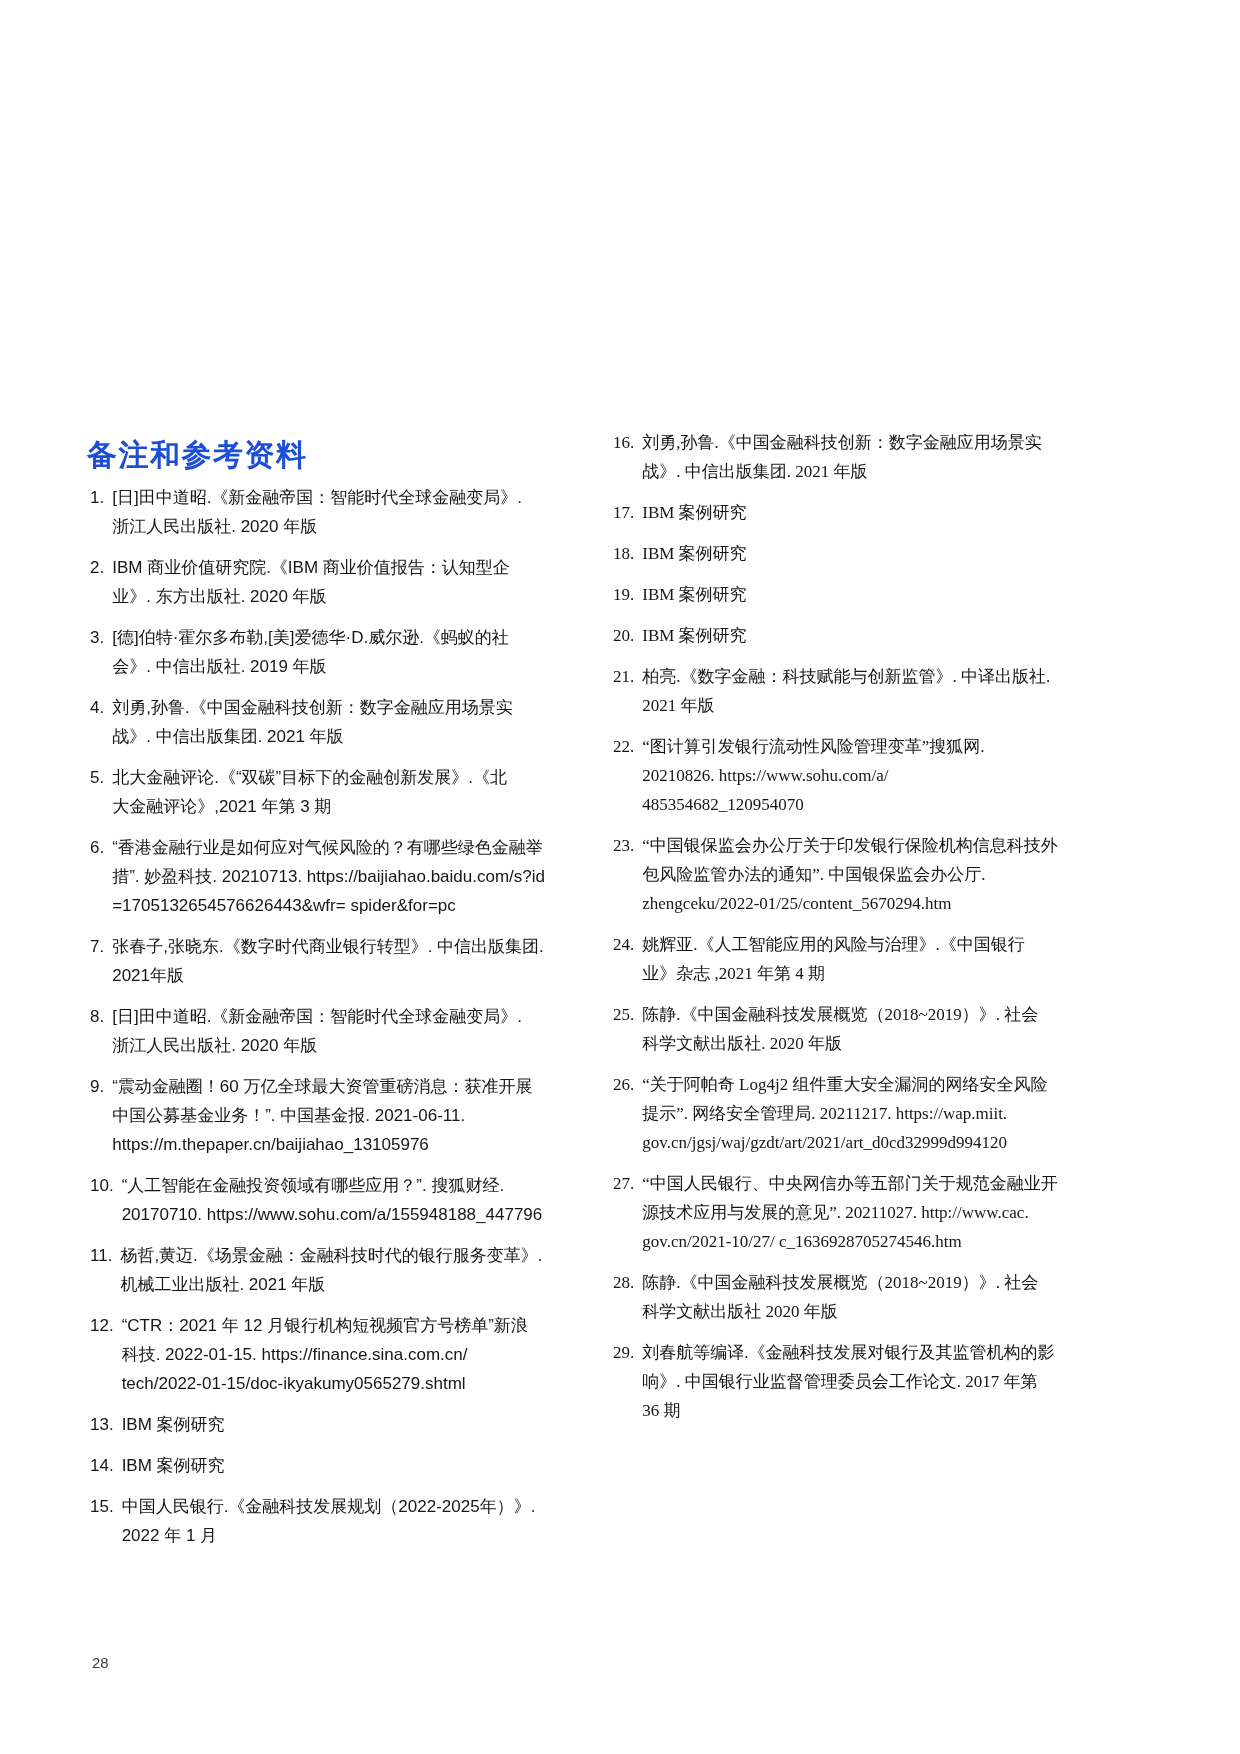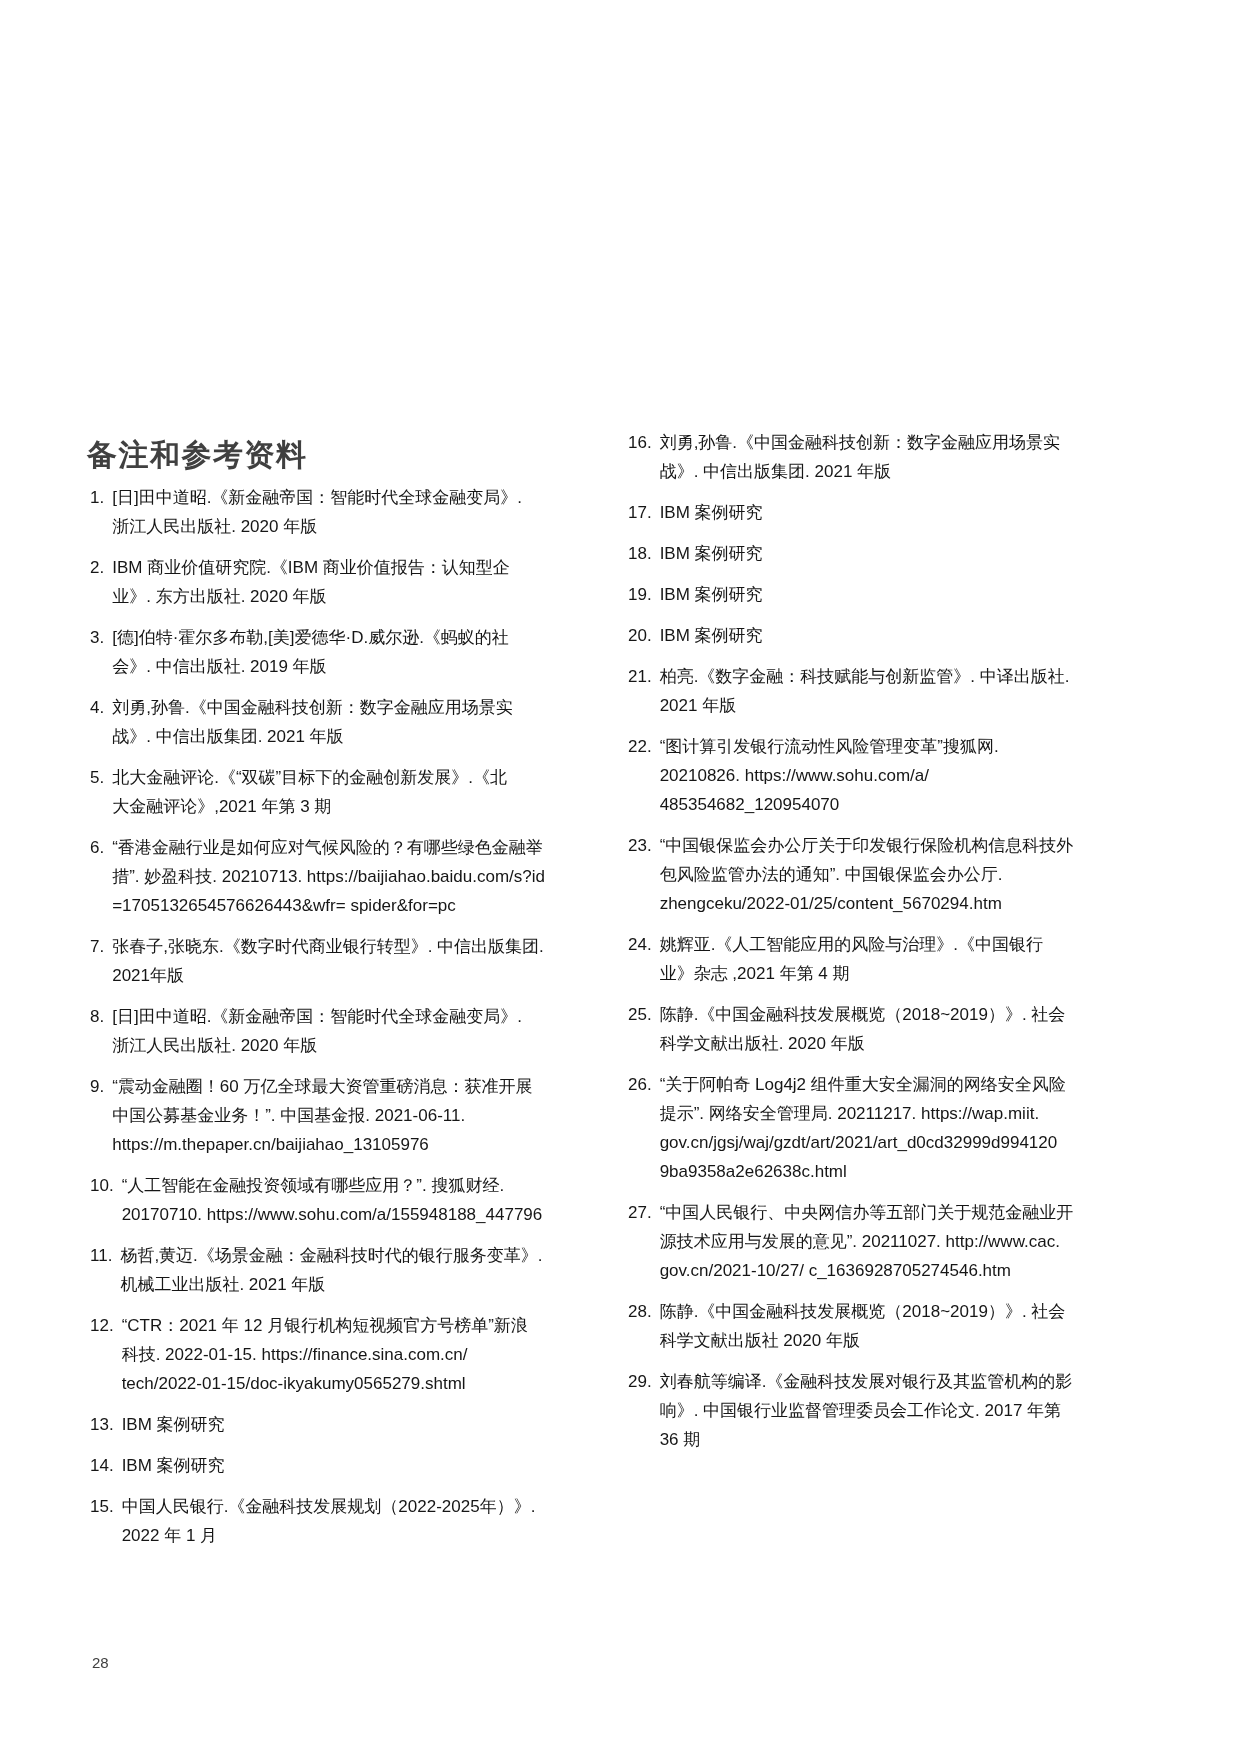--- a/index.html
+++ b/index.html
@@ -20,36 +20,37 @@
     inset: 0;
   }
   .doc-title {
     position: absolute;
     left: 87px;
     top: 416px;
     font-size: 30px;
     line-height: 38px;
     font-weight: 700;
     letter-spacing: 1.5px;
-    color: #404040;
+    color: #1d4ed8;
   }
   .col {
     position: absolute;
     font-size: 17px;
     line-height: 29px;
   }
   .col-left {
     left: 90px;
     top: 483px;
     width: 510px;
   }
   .col-right {
-    left: 628px;
+    left: 613px;
     top: 428px;
     width: 505px;
+    font-family: Liberation Serif, serif;
   }
   .ref {
     display: flex;
     align-items: flex-start;
     margin: 0 0 12px 0;
   }
   .num {
     flex: 0 0 auto;
     margin-right: 8px;
     white-space: nowrap;
@@ -251,21 +252,20 @@
           <div class="ref-line">陈静.《中国金融科技发展概览（2018~2019）》. 社会</div>
           <div class="ref-line">科学文献出版社. 2020 年版</div>
         </div>
       </div>
       <div class="ref">
         <span class="num">26.</span>
         <div class="ref-lines">
           <div class="ref-line">“关于阿帕奇 Log4j2 组件重大安全漏洞的网络安全风险</div>
           <div class="ref-line">提示”. 网络安全管理局. 20211217. https://wap.miit.</div>
           <div class="ref-line">gov.cn/jgsj/waj/gzdt/art/2021/art_d0cd32999d994120</div>
-          <div class="ref-line">9ba9358a2e62638c.html</div>
         </div>
       </div>
       <div class="ref">
         <span class="num">27.</span>
         <div class="ref-lines">
           <div class="ref-line">“中国人民银行、中央网信办等五部门关于规范金融业开</div>
           <div class="ref-line">源技术应用与发展的意见”. 20211027. http://www.cac.</div>
           <div class="ref-line">gov.cn/2021-10/27/ c_1636928705274546.htm</div>
         </div>
       </div>

